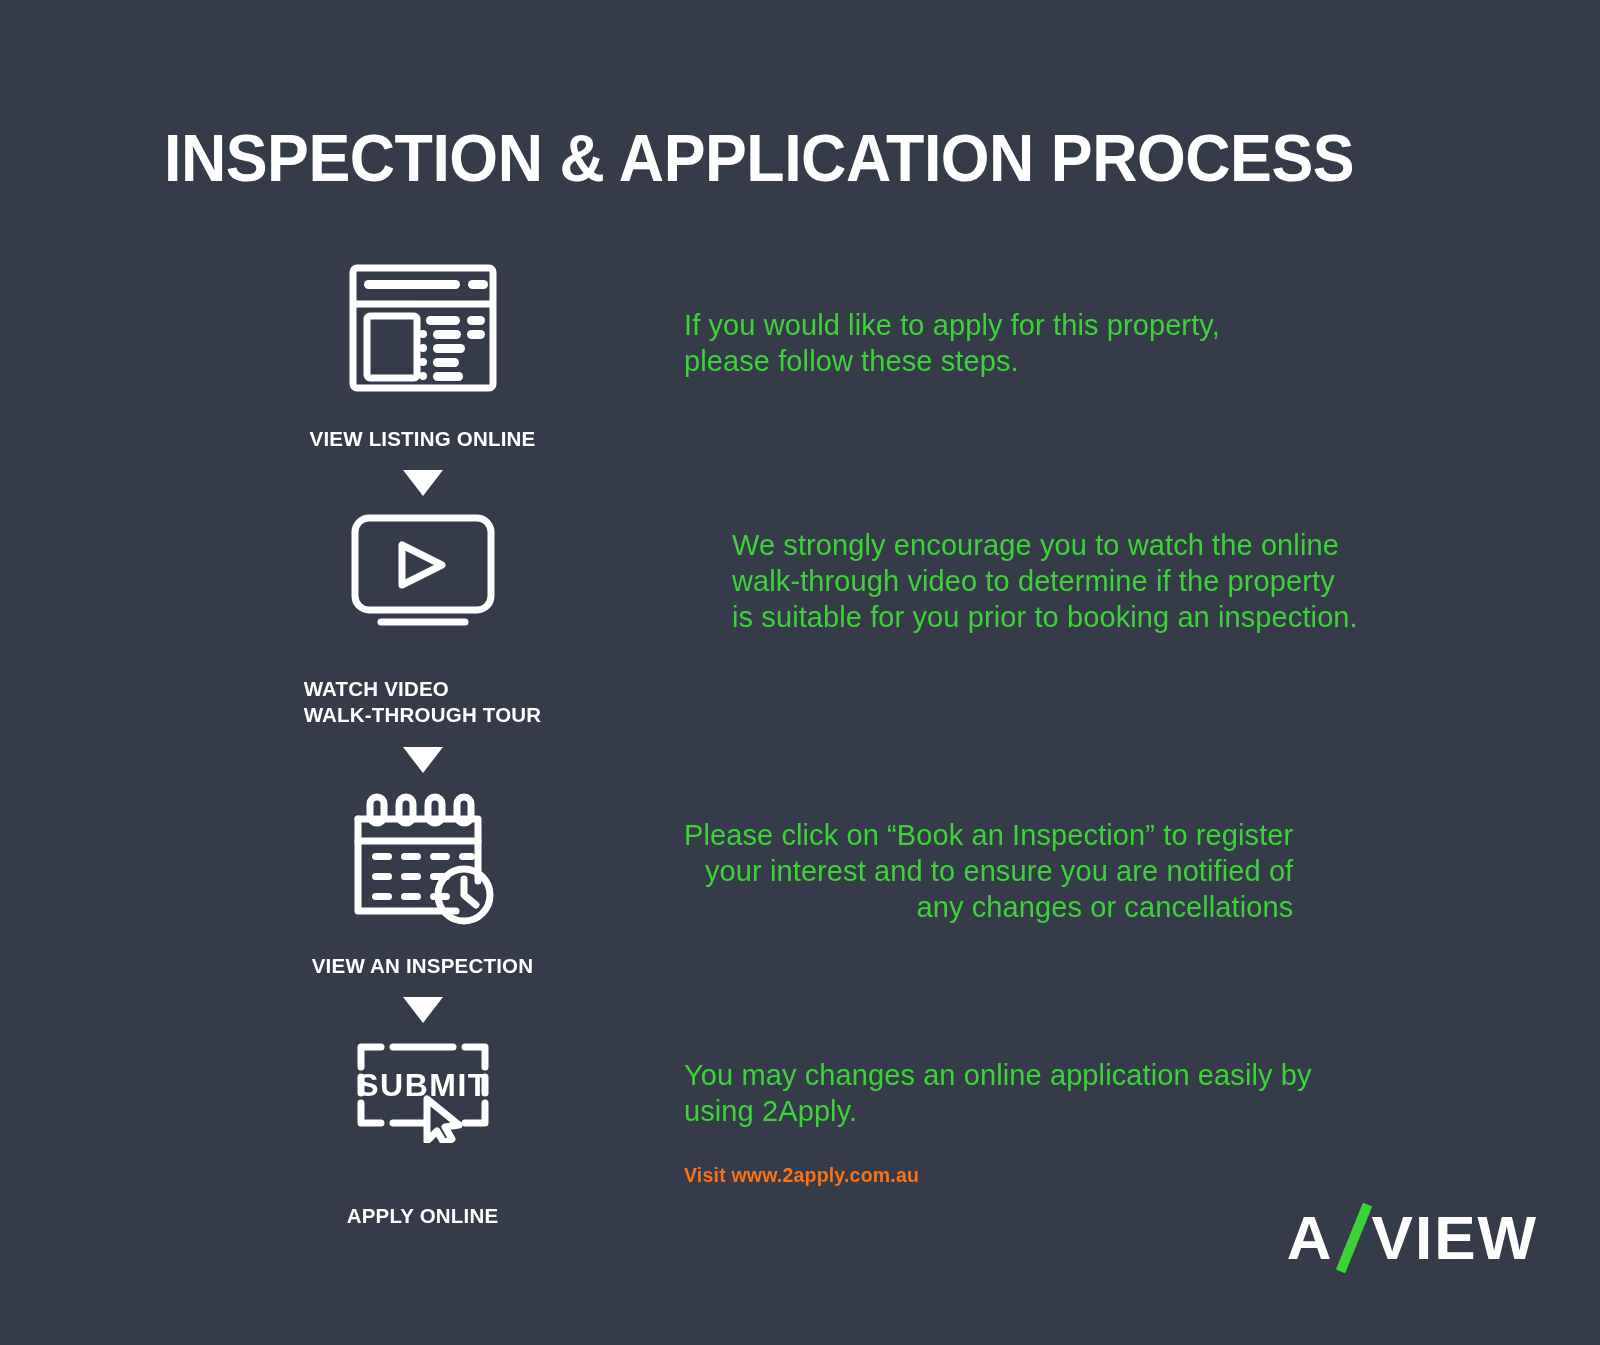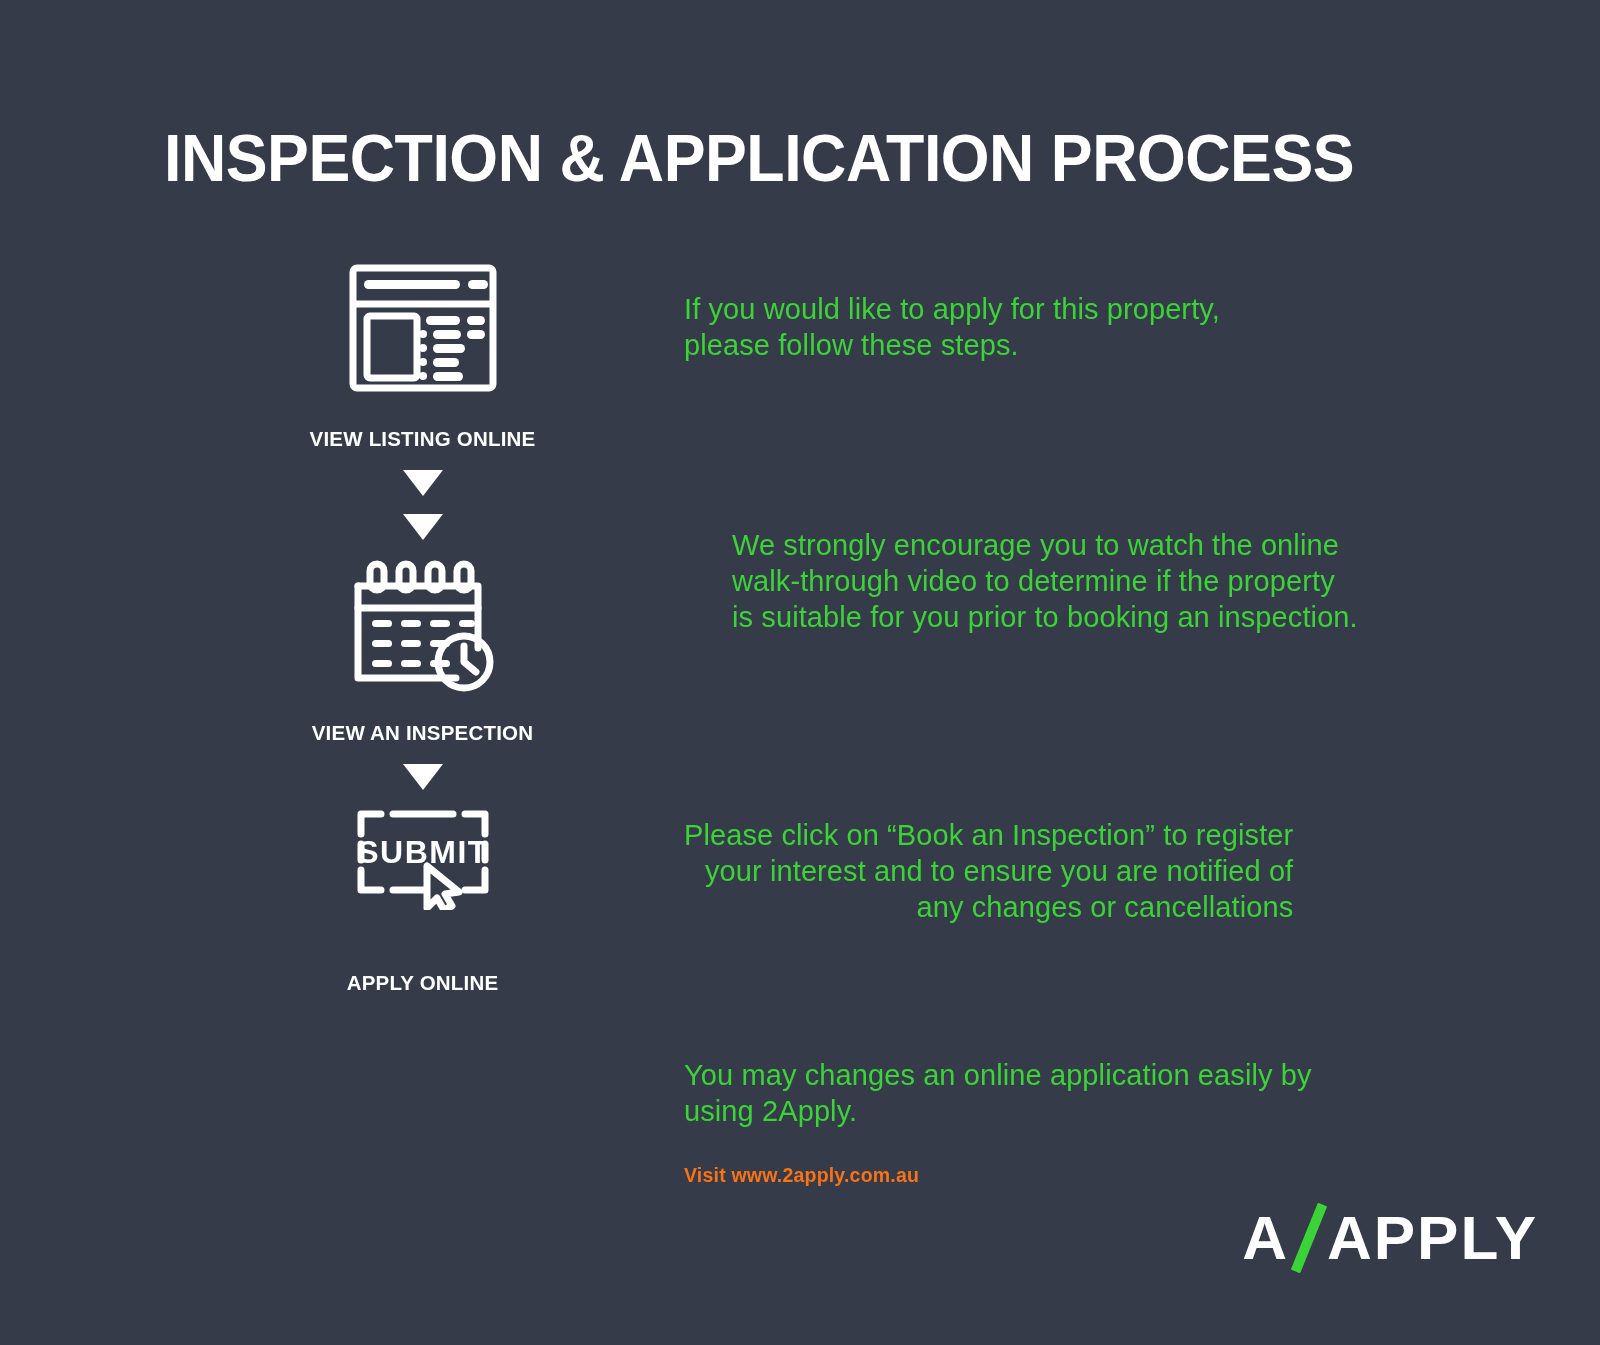--- a/index.html
+++ b/index.html
@@ -136,20 +136,33 @@
           <g fill="#ffffff">
             <rect x="147" y="0" width="0" height="0"></rect>
           </g>
         </svg>
       </div>
       <div class="step-label">VIEW LISTING ONLINE</div>
     </div>
 
     <div class="arrow"></div>
 
+    <div class="step">
+      <div class="step-icon">
+        <svg width="148" height="118" viewBox="0 0 148 118">
+          <g fill="none" stroke="#ffffff" stroke-width="7" stroke-linecap="round" stroke-linejoin="round">
+            <rect x="6" y="6" width="136" height="92" rx="14"></rect>
+            <path d="M53 33 L53 73 L93 53 Z"></path>
+            <line x1="32" y1="110" x2="116" y2="110"></line>
+          </g>
+        </svg>
+      </div>
+      <div class="step-label">WATCH VIDEO
+WALK-THROUGH TOUR</div>
+    </div>
 
     <div class="arrow"></div>
 
     <div class="step">
       <div class="step-icon">
         <svg width="150" height="136" viewBox="0 0 150 136">
           <g fill="none" stroke="#ffffff" stroke-width="7" stroke-linecap="round" stroke-linejoin="round">
             <path d="M10 30 L10 122 L108 122"></path>
             <path d="M10 30 L130 30 L130 92"></path>
             <line x1="10" y1="52" x2="130" y2="52"></line>
@@ -197,32 +210,32 @@
             <path d="M80 60 L80 102 L90 92 L97 104 L105 100 L98 88 L112 86 Z" fill="#353b48" stroke="#ffffff" stroke-width="7" stroke-linejoin="round"></path>
           </g>
         </svg>
       </div>
       <div class="step-label">APPLY ONLINE</div>
     </div>
 
   </div>
 
   <div class="blocks">
-    <div class="block" style="top:292px;">If you would like to apply for this property,
+    <div class="block" style="top:308px;">If you would like to apply for this property,
 please follow these steps.</div>
     <div class="block" style="top:528px;margin-left:48px;">We strongly encourage you to watch the online
 walk-through video to determine if the property
 is suitable for you prior to booking an inspection.</div>
     <div class="block" style="top:818px;text-align:right;">Please click on “Book an Inspection” to register
 your interest and to ensure you are notified of
 any changes or cancellations</div>
     <div class="block" style="top:1058px;">You may changes an online application easily by
 using 2Apply.</div>
     <div class="visit" style="top:1164px;">Visit www.2apply.com.au</div>
   </div>
 
   <div class="logo">
     <span>A</span>
     <span class="slash"></span>
-    <span>APPLY</span>
+    <span>VIEW</span>
   </div>
 
 </div>
 
 </body></html>

